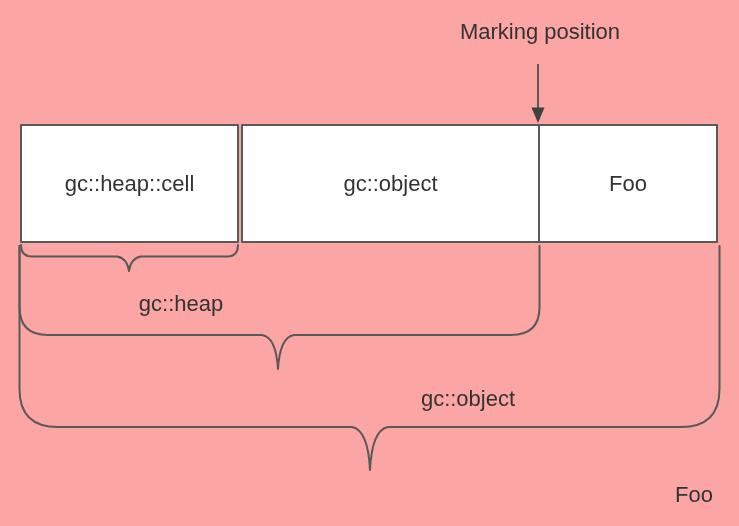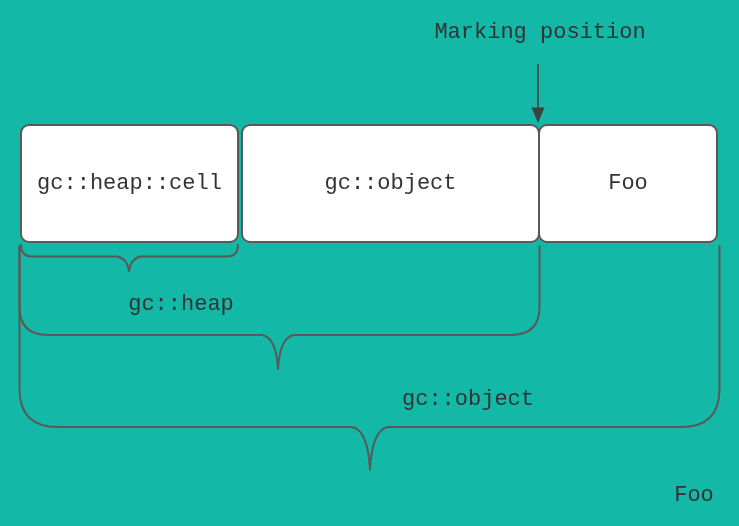--- a/index.html
+++ b/index.html
@@ -4,37 +4,37 @@
 <style>
   html, body {
     margin: 0;
     padding: 0;
     background: #ffffff;
   }
   .canvas {
     position: relative;
     width: 739px;
     height: 526px;
-    background: #14b8a6;
-    font-family: Liberation Mono, monospace;
+    background: #fca5a5;
+    font-family: Liberation Sans, sans-serif;
     overflow: hidden;
   }
   .shapes {
     position: absolute;
     left: 0;
     top: 0;
     width: 739px;
     height: 526px;
   }
   .box {
     position: absolute;
     top: 124px;
     height: 119px;
     border: 2px solid #595959;
-    border-radius: 9px;
+    border-radius: 1px;
     background: #ffffff;
     box-sizing: border-box;
     display: flex;
     align-items: center;
     justify-content: center;
     font-size: 22px;
     color: #333333;
   }
   .box-1 { left: 20px;  width: 219px; }
   .box-2 { left: 241px; width: 299px; }

